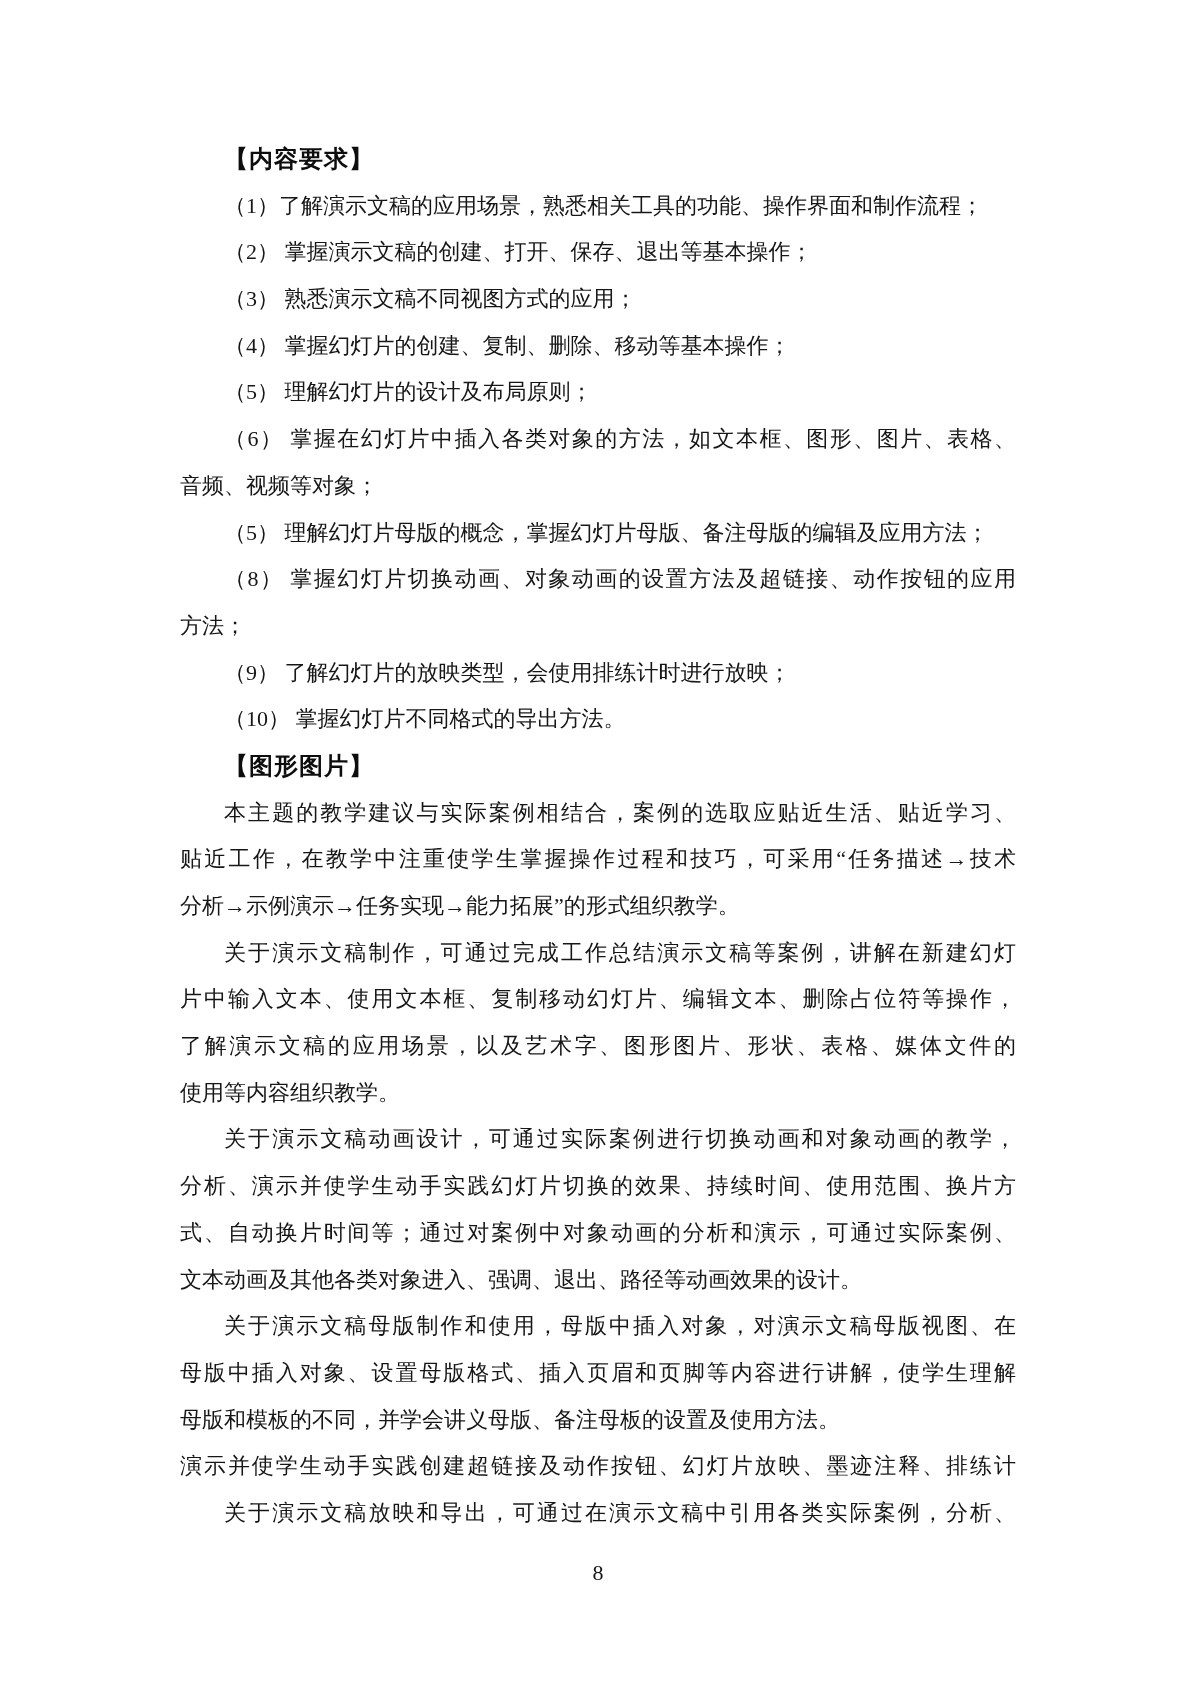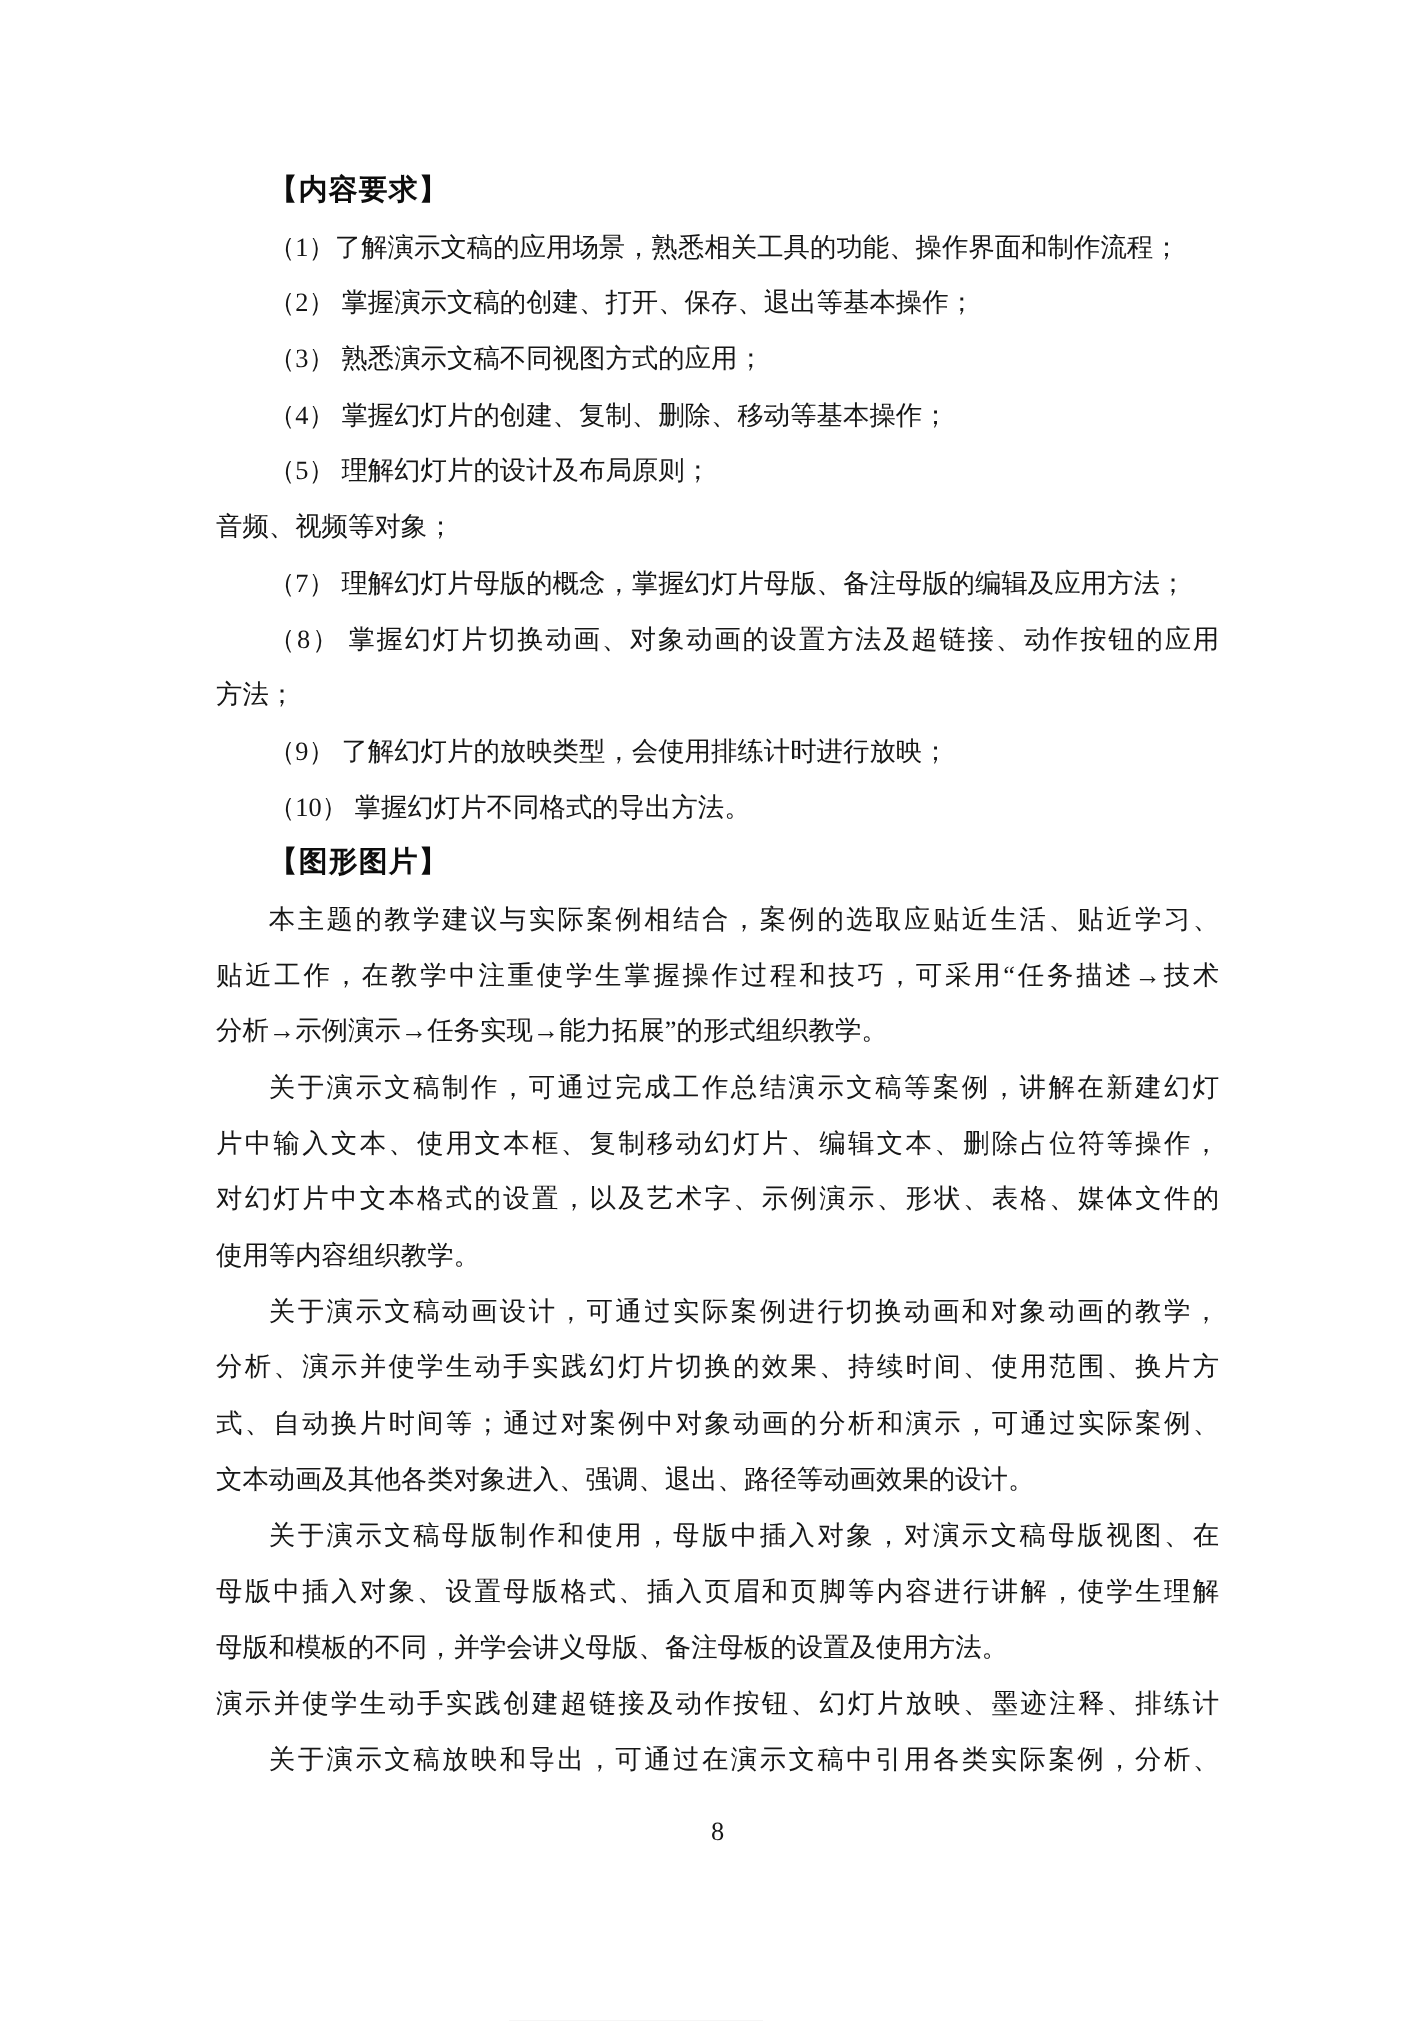--- a/index.html
+++ b/index.html
@@ -55,38 +55,39 @@
   <main class="text-column">
 
     <section>
       <h2 class="heading">【内容要求】</h2>
       <div class="lines">
           <div class="line indent">（1）了解演示文稿的应用场景，熟悉相关工具的功能、操作界面和制作流程；</div>
           <div class="line indent">（2） 掌握演示文稿的创建、打开、保存、退出等基本操作；</div>
           <div class="line indent">（3） 熟悉演示文稿不同视图方式的应用；</div>
           <div class="line indent">（4） 掌握幻灯片的创建、复制、删除、移动等基本操作；</div>
           <div class="line indent">（5） 理解幻灯片的设计及布局原则；</div>
+          <div class="line indent fill">（6） 掌握在幻灯片中插入各类对象的方法，如文本框、图形、图片、表格、</div>
           <div class="line">音频、视频等对象；</div>
-          <div class="line indent">（7） 理解幻灯片母版的概念，掌握幻灯片母版、备注母版的编辑及应用方法；</div>
+          <div class="line indent">（5） 理解幻灯片母版的概念，掌握幻灯片母版、备注母版的编辑及应用方法；</div>
           <div class="line indent fill">（8） 掌握幻灯片切换动画、对象动画的设置方法及超链接、动作按钮的应用</div>
           <div class="line">方法；</div>
           <div class="line indent">（9） 了解幻灯片的放映类型，会使用排练计时进行放映；</div>
           <div class="line indent">（10） 掌握幻灯片不同格式的导出方法。</div>
         </div>
     </section>
 
     <section>
       <h2 class="heading">【图形图片】</h2>
       <div class="lines">
           <div class="line indent fill">本主题的教学建议与实际案例相结合，案例的选取应贴近生活、贴近学习、</div>
           <div class="line fill">贴近工作，在教学中注重使学生掌握操作过程和技巧，可采用“任务描述→技术</div>
           <div class="line">分析→示例演示→任务实现→能力拓展”的形式组织教学。</div>
           <div class="line indent fill">关于演示文稿制作，可通过完成工作总结演示文稿等案例，讲解在新建幻灯</div>
           <div class="line fill">片中输入文本、使用文本框、复制移动幻灯片、编辑文本、删除占位符等操作，</div>
-          <div class="line fill">对幻灯片中文本格式的设置，以及艺术字、示例演示、形状、表格、媒体文件的</div>
+          <div class="line fill">了解演示文稿的应用场景，以及艺术字、图形图片、形状、表格、媒体文件的</div>
           <div class="line">使用等内容组织教学。</div>
           <div class="line indent fill">关于演示文稿动画设计，可通过实际案例进行切换动画和对象动画的教学，</div>
           <div class="line fill">分析、演示并使学生动手实践幻灯片切换的效果、持续时间、使用范围、换片方</div>
           <div class="line fill">式、自动换片时间等；通过对案例中对象动画的分析和演示，可通过实际案例、</div>
           <div class="line">文本动画及其他各类对象进入、强调、退出、路径等动画效果的设计。</div>
           <div class="line indent fill">关于演示文稿母版制作和使用，母版中插入对象，对演示文稿母版视图、在</div>
           <div class="line fill">母版中插入对象、设置母版格式、插入页眉和页脚等内容进行讲解，使学生理解</div>
           <div class="line">母版和模板的不同，并学会讲义母版、备注母板的设置及使用方法。</div>
           <div class="line fill">演示并使学生动手实践创建超链接及动作按钮、幻灯片放映、墨迹注释、排练计</div>
           <div class="line indent fill">关于演示文稿放映和导出，可通过在演示文稿中引用各类实际案例，分析、</div>

